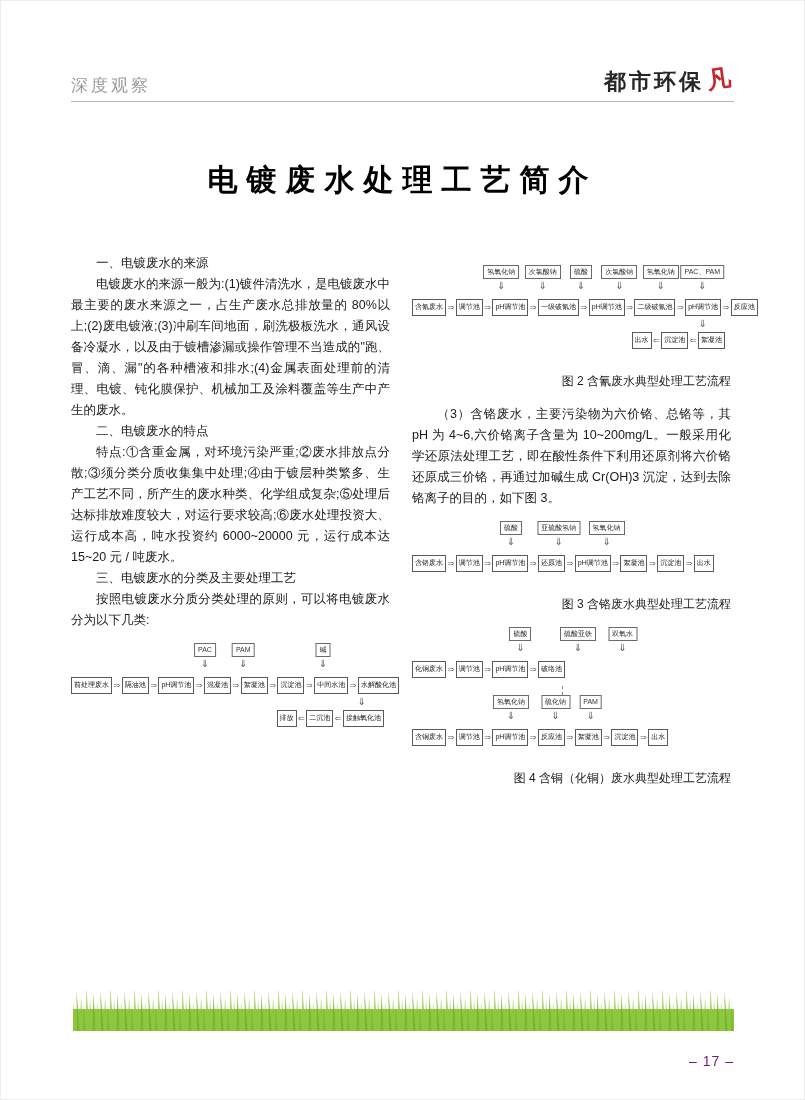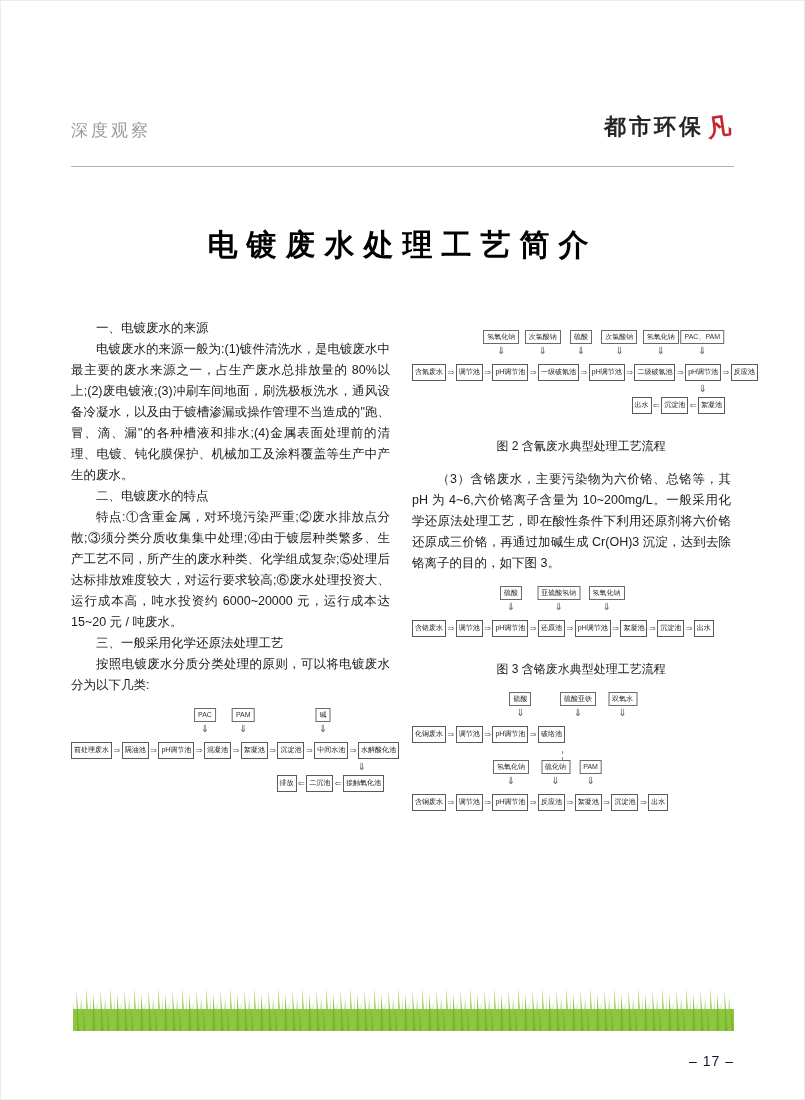--- a/index.html
+++ b/index.html
@@ -10,37 +10,37 @@
     box-sizing:border-box;
     border:1px solid #ececec;
     font-family:"Liberation Sans",sans-serif;
     color:#1b1b1b;
     overflow:hidden;
   }
   .content{padding:0 70px;}
   
   .header{
     display:flex;justify-content:space-between;align-items:flex-end;
-    margin-top:66px;padding-bottom:24px;border-bottom:1px solid #b5b5b5;
+    margin-top:66px;padding-bottom:4px;border-bottom:1px solid #b5b5b5;
   }
   .header-section{font-size:17px;color:#9a9a9a;letter-spacing:3px;}
-  .brand{font-size:22px;font-weight:bold;color:#262626;letter-spacing:3px;display:flex;align-items:center;margin-top:45px;}
+  .brand{font-size:22px;font-weight:bold;color:#262626;letter-spacing:3px;display:flex;align-items:flex-start;}
   .seal{color:#c9252c;font-family:"Liberation Serif",serif;font-size:24px;font-weight:bold;transform:rotate(-8deg);margin-left:3px;line-height:1;}
   
   .title{
     font-family:"Liberation Serif",serif;font-weight:bold;
     font-size:30px;text-align:center;letter-spacing:9px;
     margin:58px 0 52px;color:#000;
   }
   
   .cols{display:flex;gap:22px;}
   .col{width:319px;font-size:12.5px;line-height:21px;text-align:justify;}
   .blk-p{text-indent:2em;margin:0;}
   .blk-h{text-indent:2em;margin:0;}
-  .blk-cap{font-size:12px;padding-left:1.6em;margin:20px 0 12px;text-align:center;}
+  .blk-cap{font-size:12px;padding-left:1.6em;margin:20px 0 12px;text-align:right;}
   
   .figure{margin:12px 0 2px;}
   .flow-block{margin-bottom:6px;}
   .reagent-layer{position:relative;height:32px;}
   .rbox{
     position:absolute;top:0;transform:translateX(-50%);
     border:1px solid #6a6a6a;font-size:7px;line-height:1.2;
     padding:2px 3px;background:#fff;white-space:nowrap;color:#333;
   }
   .rarrow{position:absolute;top:16px;transform:translateX(-50%);font-size:10px;color:#555;line-height:1;}
@@ -50,21 +50,21 @@
     padding:3px 2px;white-space:nowrap;color:#222;background:#fff;flex:0 0 auto;
   }
   .arr{font-size:8px;color:#666;flex:0 0 auto;padding:0 0.5px;}
   .drop{text-align:right;padding-right:24px;font-size:10px;color:#555;line-height:12px;}
   .tail-row{display:flex;justify-content:flex-end;align-items:center;gap:1px;padding-right:6px;}
   .dash{height:9px;border-left:1px dashed #888;margin-left:47%;}
   
   .grass{position:absolute;left:72px;bottom:68px;width:661px;height:46px;}
   .page-number{
     position:absolute;right:70px;bottom:30px;
-    font-size:14px;color:#0f172a;letter-spacing:1px;
+    font-size:14px;color:#701a75;letter-spacing:1px;
   }
 </style>
 </head>
 <body>
 
 <div class="page">
   <div class="content">
     <div class="header">
       <span class="header-section">深度观察</span>
       <span class="brand">
@@ -74,21 +74,21 @@
     </div>
 
     <div class="title">电镀废水处理工艺简介</div>
 
     <div class="cols">
       <div class="col">
           <div class="blk-h">一、电镀废水的来源</div>
           <div class="blk-p">电镀废水的来源一般为:(1)镀件清洗水，是电镀废水中最主要的废水来源之一，占生产废水总排放量的 80%以上;(2)废电镀液;(3)冲刷车间地面，刷洗极板洗水，通风设备冷凝水，以及由于镀槽渗漏或操作管理不当造成的"跑、冒、滴、漏"的各种槽液和排水;(4)金属表面处理前的清理、电镀、钝化膜保护、机械加工及涂料覆盖等生产中产生的废水。</div>
           <div class="blk-h">二、电镀废水的特点</div>
           <div class="blk-p">特点:①含重金属，对环境污染严重;②废水排放点分散;③须分类分质收集集中处理;④由于镀层种类繁多、生产工艺不同，所产生的废水种类、化学组成复杂;⑤处理后达标排放难度较大，对运行要求较高;⑥废水处理投资大、运行成本高，吨水投资约 6000~20000 元，运行成本达 15~20 元 / 吨废水。</div>
-          <div class="blk-h">三、一般采用化学还原法处理工艺</div>
+          <div class="blk-h">三、电镀废水的分类及主要处理工艺</div>
           <div class="blk-p">按照电镀废水分质分类处理的原则，可以将电镀废水分为以下几类:</div>
           <div class="figure">
             <div class="flow-block">
               <div class="reagent-layer">
                 <span class="rbox" style="left: 42%;">PAC</span>
                 <span class="rarrow" style="left: 42%;">⇓</span>
                 <span class="rbox" style="left: 54%;">PAM</span>
                 <span class="rarrow" style="left: 54%;">⇓</span>
                 <span class="rbox" style="left: 79%;">碱</span>
                 <span class="rarrow" style="left: 79%;">⇓</span>
@@ -237,20 +237,21 @@
                 <span class="fbox">反应池</span>
                 <span class="arr">⇒</span>
                 <span class="fbox">絮凝池</span>
                 <span class="arr">⇒</span>
                 <span class="fbox">沉淀池</span>
                 <span class="arr">⇒</span>
                 <span class="fbox">出水</span>
               </div>
             </div>
           </div>
+          <div class="blk-cap">图 4  含铜（化铜）废水典型处理工艺流程</div>
         </div>
     </div>
   </div>
 
   <svg class="grass" viewBox="0 0 661 46" preserveAspectRatio="none" xmlns="http://www.w3.org/2000/svg">
     <defs>
       <pattern id="grassTile" width="24" height="46" patternUnits="userSpaceOnUse">
         <rect x="0" y="24" width="24" height="22" fill="#8dc63f"></rect>
         <path d="M1 46 L0.5 16 L3 46 Z" fill="#8dc63f"></path>
         <path d="M4 46 L3.5 6 L6.5 46 Z" fill="#7ab32e"></path>

